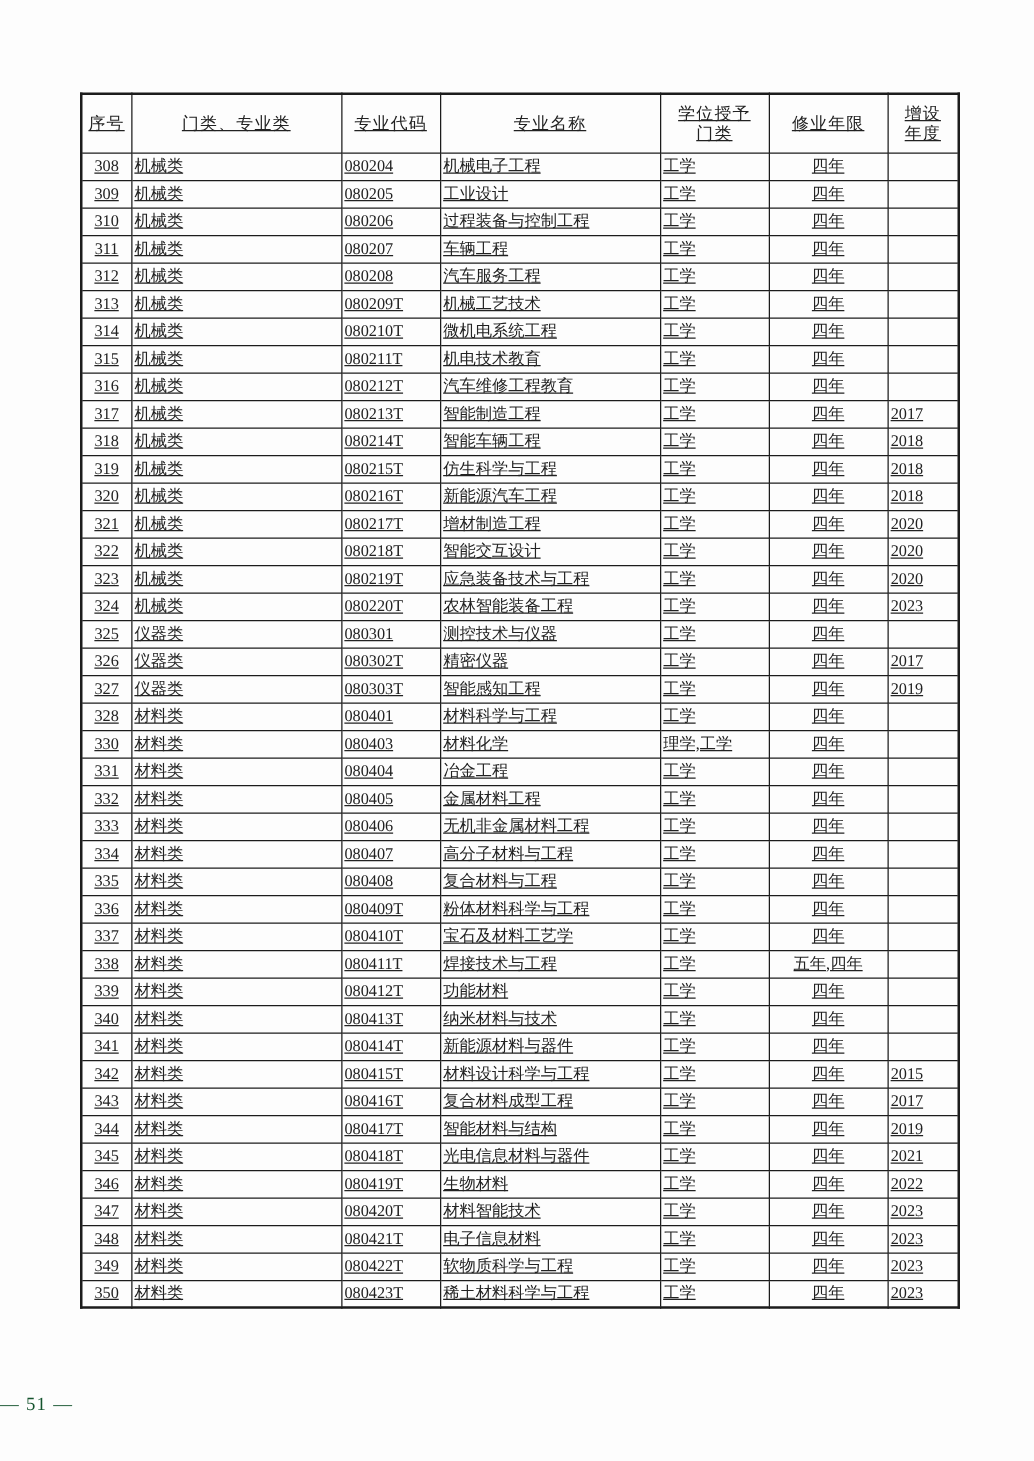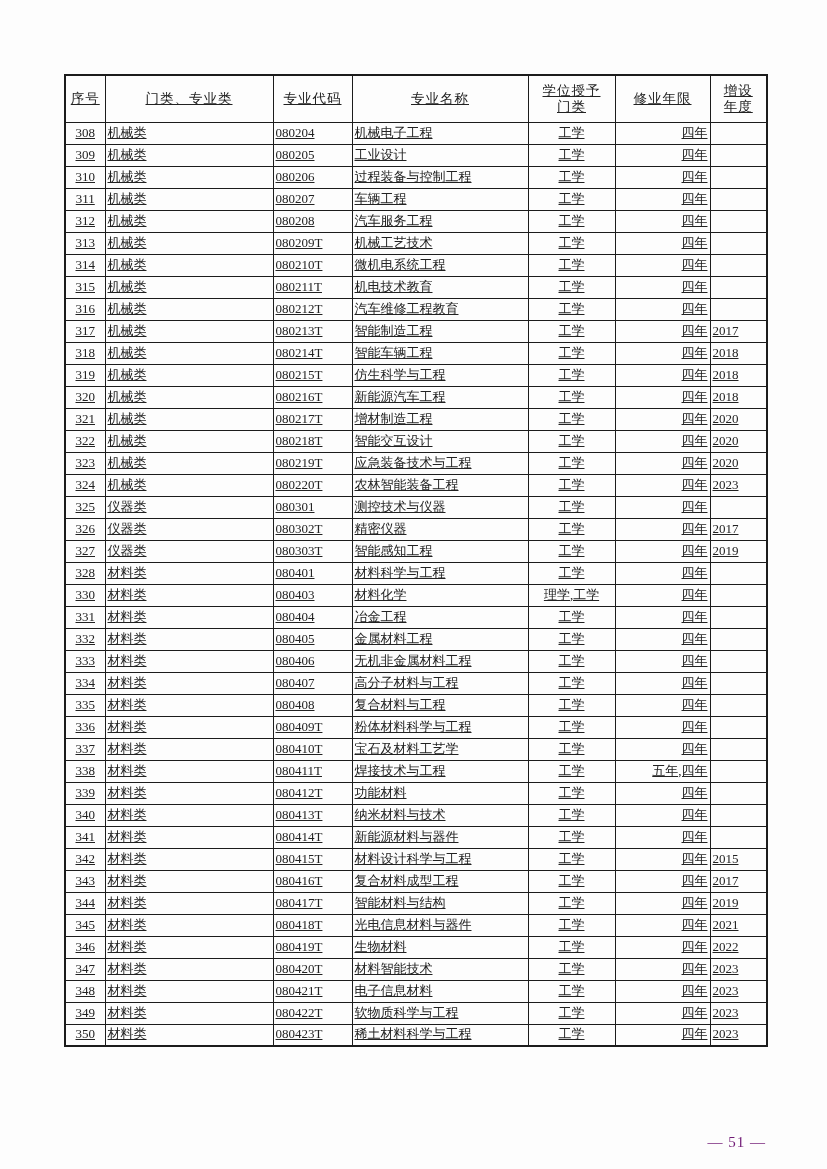--- a/index.html
+++ b/index.html
@@ -40,32 +40,31 @@
     height: 47px;
     font-size: 13.5px;
     text-align: center;
     white-space: pre-line;
     letter-spacing: 1px;
   }
   td.c0 { text-align: center; }
   td.c1 { text-align: left; padding-left: 5px; }
   td.c2 { text-align: left; padding-left: 5px; }
   td.c3 { text-align: left; padding-left: 5px; }
-  td.c4 { text-align: center; }
-  td.c5 { text-align: right; }
+  td.c4 { text-align: left; }
+  td.c5 { text-align: center; }
   td.c6 { text-align: left; }
   .footer-pageno {
     position: absolute;
     top: 1116px;
     left: 0; right: 61px;
-    text-align: right;
+    text-align: left;
     font-size: 15px;
-    color: #701a75;
+    color: #14532d;
     letter-spacing: 1px;
-    margin-top: 18px;
   }
 </style>
 </head>
 <body>
 
 <div class="page">
 
   <table class="majors">
     <colgroup>
       <col style="width:40px">

